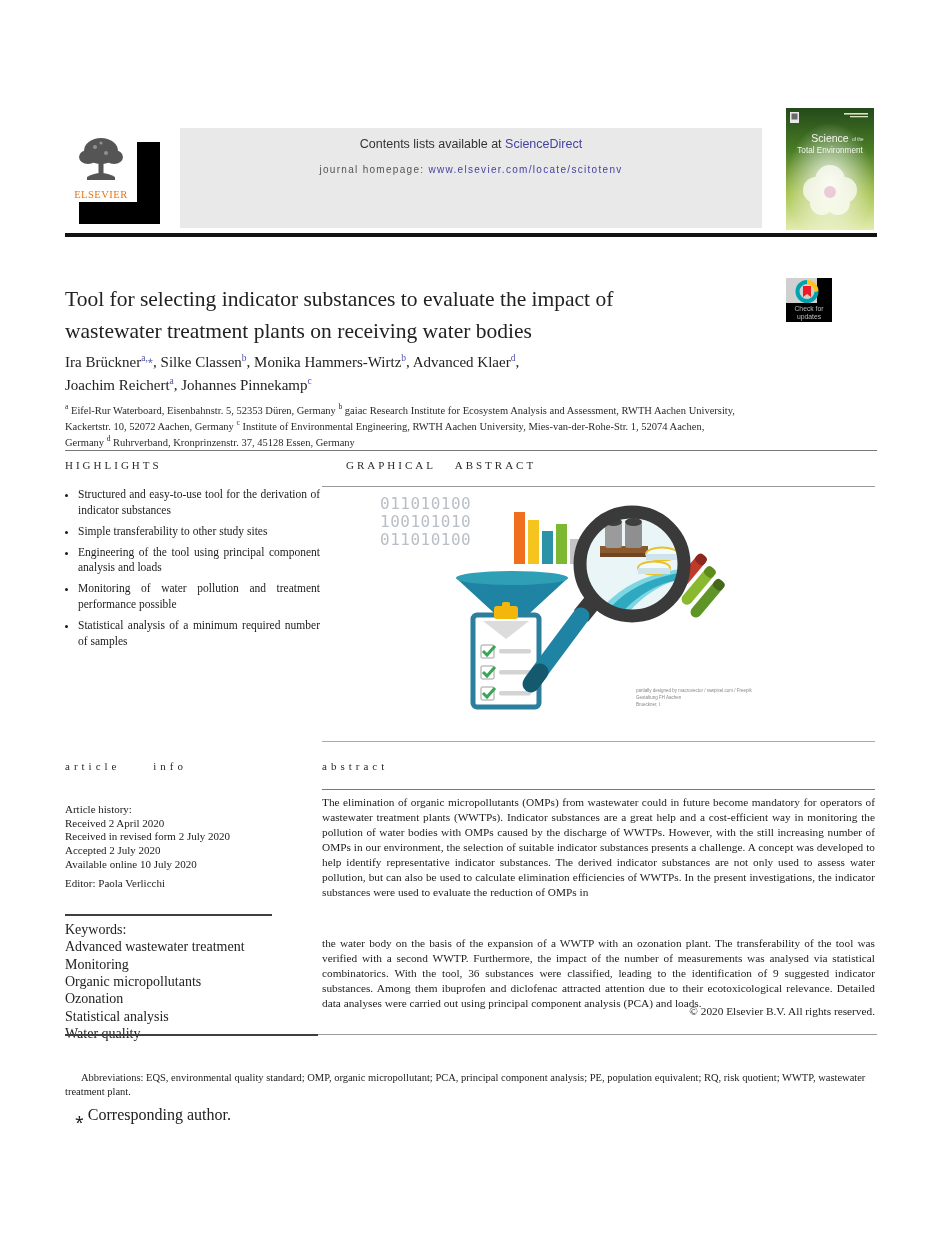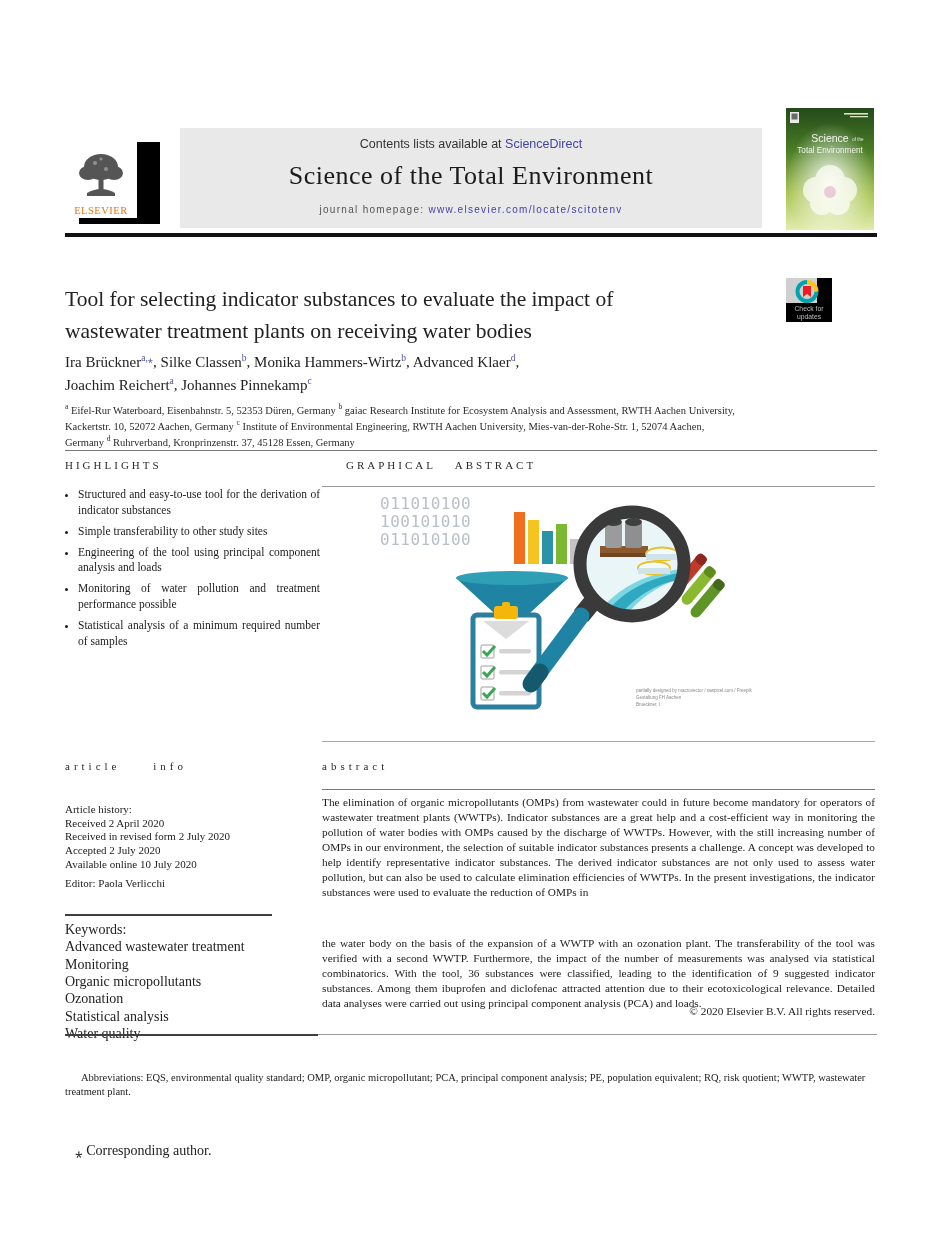--- a/index.html
+++ b/index.html
@@ -6,21 +6,21 @@
   .page{position:relative;width:925px;height:1234px;background:#fff;margin:0 auto;
         font-family:"Liberation Serif",serif;color:#1c1c1c;overflow:hidden;}
   .abs{position:absolute;}
 
   
   .citation{top:78px;left:0;width:925px;text-align:center;font-size:12.5px;color:#3e3e92;letter-spacing:.2px;}
 
   
   .logo-wrap{left:65px;top:126px;width:95px;height:98px;}
   .logo-black{position:absolute;left:14px;top:16px;right:0;bottom:0;background:#000;}
-  .logo-white{position:absolute;left:0;top:16px;width:72px;height:76px;background:#fff;display:flex;flex-direction:column;align-items:center;justify-content:flex-end;}
+  .logo-white{position:absolute;left:0;top:0;width:72px;height:76px;background:#fff;display:flex;flex-direction:column;align-items:center;justify-content:flex-end;}
   .logo-white svg{display:block;}
   .logo-word{font-size:10.5px;color:#e87511;letter-spacing:.5px;font-family:"Liberation Serif",serif;line-height:1.1;padding-bottom:1px;}
 
   
   .banner{left:180px;top:128px;width:582px;height:100px;background:#e9e9e9;text-align:center;}
   .banner .line1{margin-top:9px;font-family:"Liberation Sans",sans-serif;font-size:12.5px;color:#333;}
   .banner .line1 a{color:#4343a2;text-decoration:none;}
   .banner .jtitle{margin-top:10px;font-size:26px;color:#1a1a1a;letter-spacing:.5px;}
   .banner .line3{margin-top:13px;font-family:"Liberation Sans",sans-serif;font-size:10px;color:#555;letter-spacing:1.3px;}
   .banner .line3 a{color:#4343a2;text-decoration:none;}
@@ -66,21 +66,21 @@
   .keywords{left:65px;top:921px;width:253px;font-size:14px;line-height:1.24;color:#222;}
 
   .abstract-p{left:322px;top:795px;width:553px;font-size:11.3px;line-height:1.33;text-align:justify;color:#1c1c1c;}
   .abstract-p2{top:936px;}
   .copyright{left:322px;top:1005px;width:553px;font-size:11.3px;text-align:right;color:#1c1c1c;}
 
   .bottom-rule-dark{left:65px;top:1034px;width:253px;height:2px;background:#3f3f3f;}
   .bottom-rule-light{left:318px;top:1034px;width:559px;height:1px;background:#9a9a9a;}
 
   .abbrev{left:65px;top:1071px;width:814px;font-size:10.5px;line-height:1.35;color:#222;text-indent:16px;}
-  .corresp{left:65px;top:1103px;width:500px;font-size:14px;color:#222;text-indent:10px;margin-top:37px;}
+  .corresp{left:65px;top:1103px;width:500px;font-size:16px;color:#222;text-indent:10px;}
 </style>
 </head>
 <body>
 
 <div class="page">
 
 
   <div class="abs logo-wrap">
     <div class="logo-black"></div>
     <div class="logo-white">
@@ -99,21 +99,20 @@
         </g>
       </svg>
       <div class="logo-word">ELSEVIER</div>
     </div>
   </div>
 
   <div class="abs banner">
     <div class="line1">
       <span>Contents lists available at </span><a href="#">ScienceDirect</a>
     </div>
-    <div class="jtitle">Science of the Total Environment</div>
     <div class="line3">
       <span>journal homepage: </span><a href="#">www.elsevier.com/locate/scitotenv</a>
     </div>
   </div>
 
   <div class="abs cover">
     <svg width="88" height="122" viewBox="0 0 88 122">
       <defs>
         <linearGradient id="covg" x1="0" y1="0" x2="0" y2="1">
           <stop offset="0" stop-color="#234a1a"></stop>

